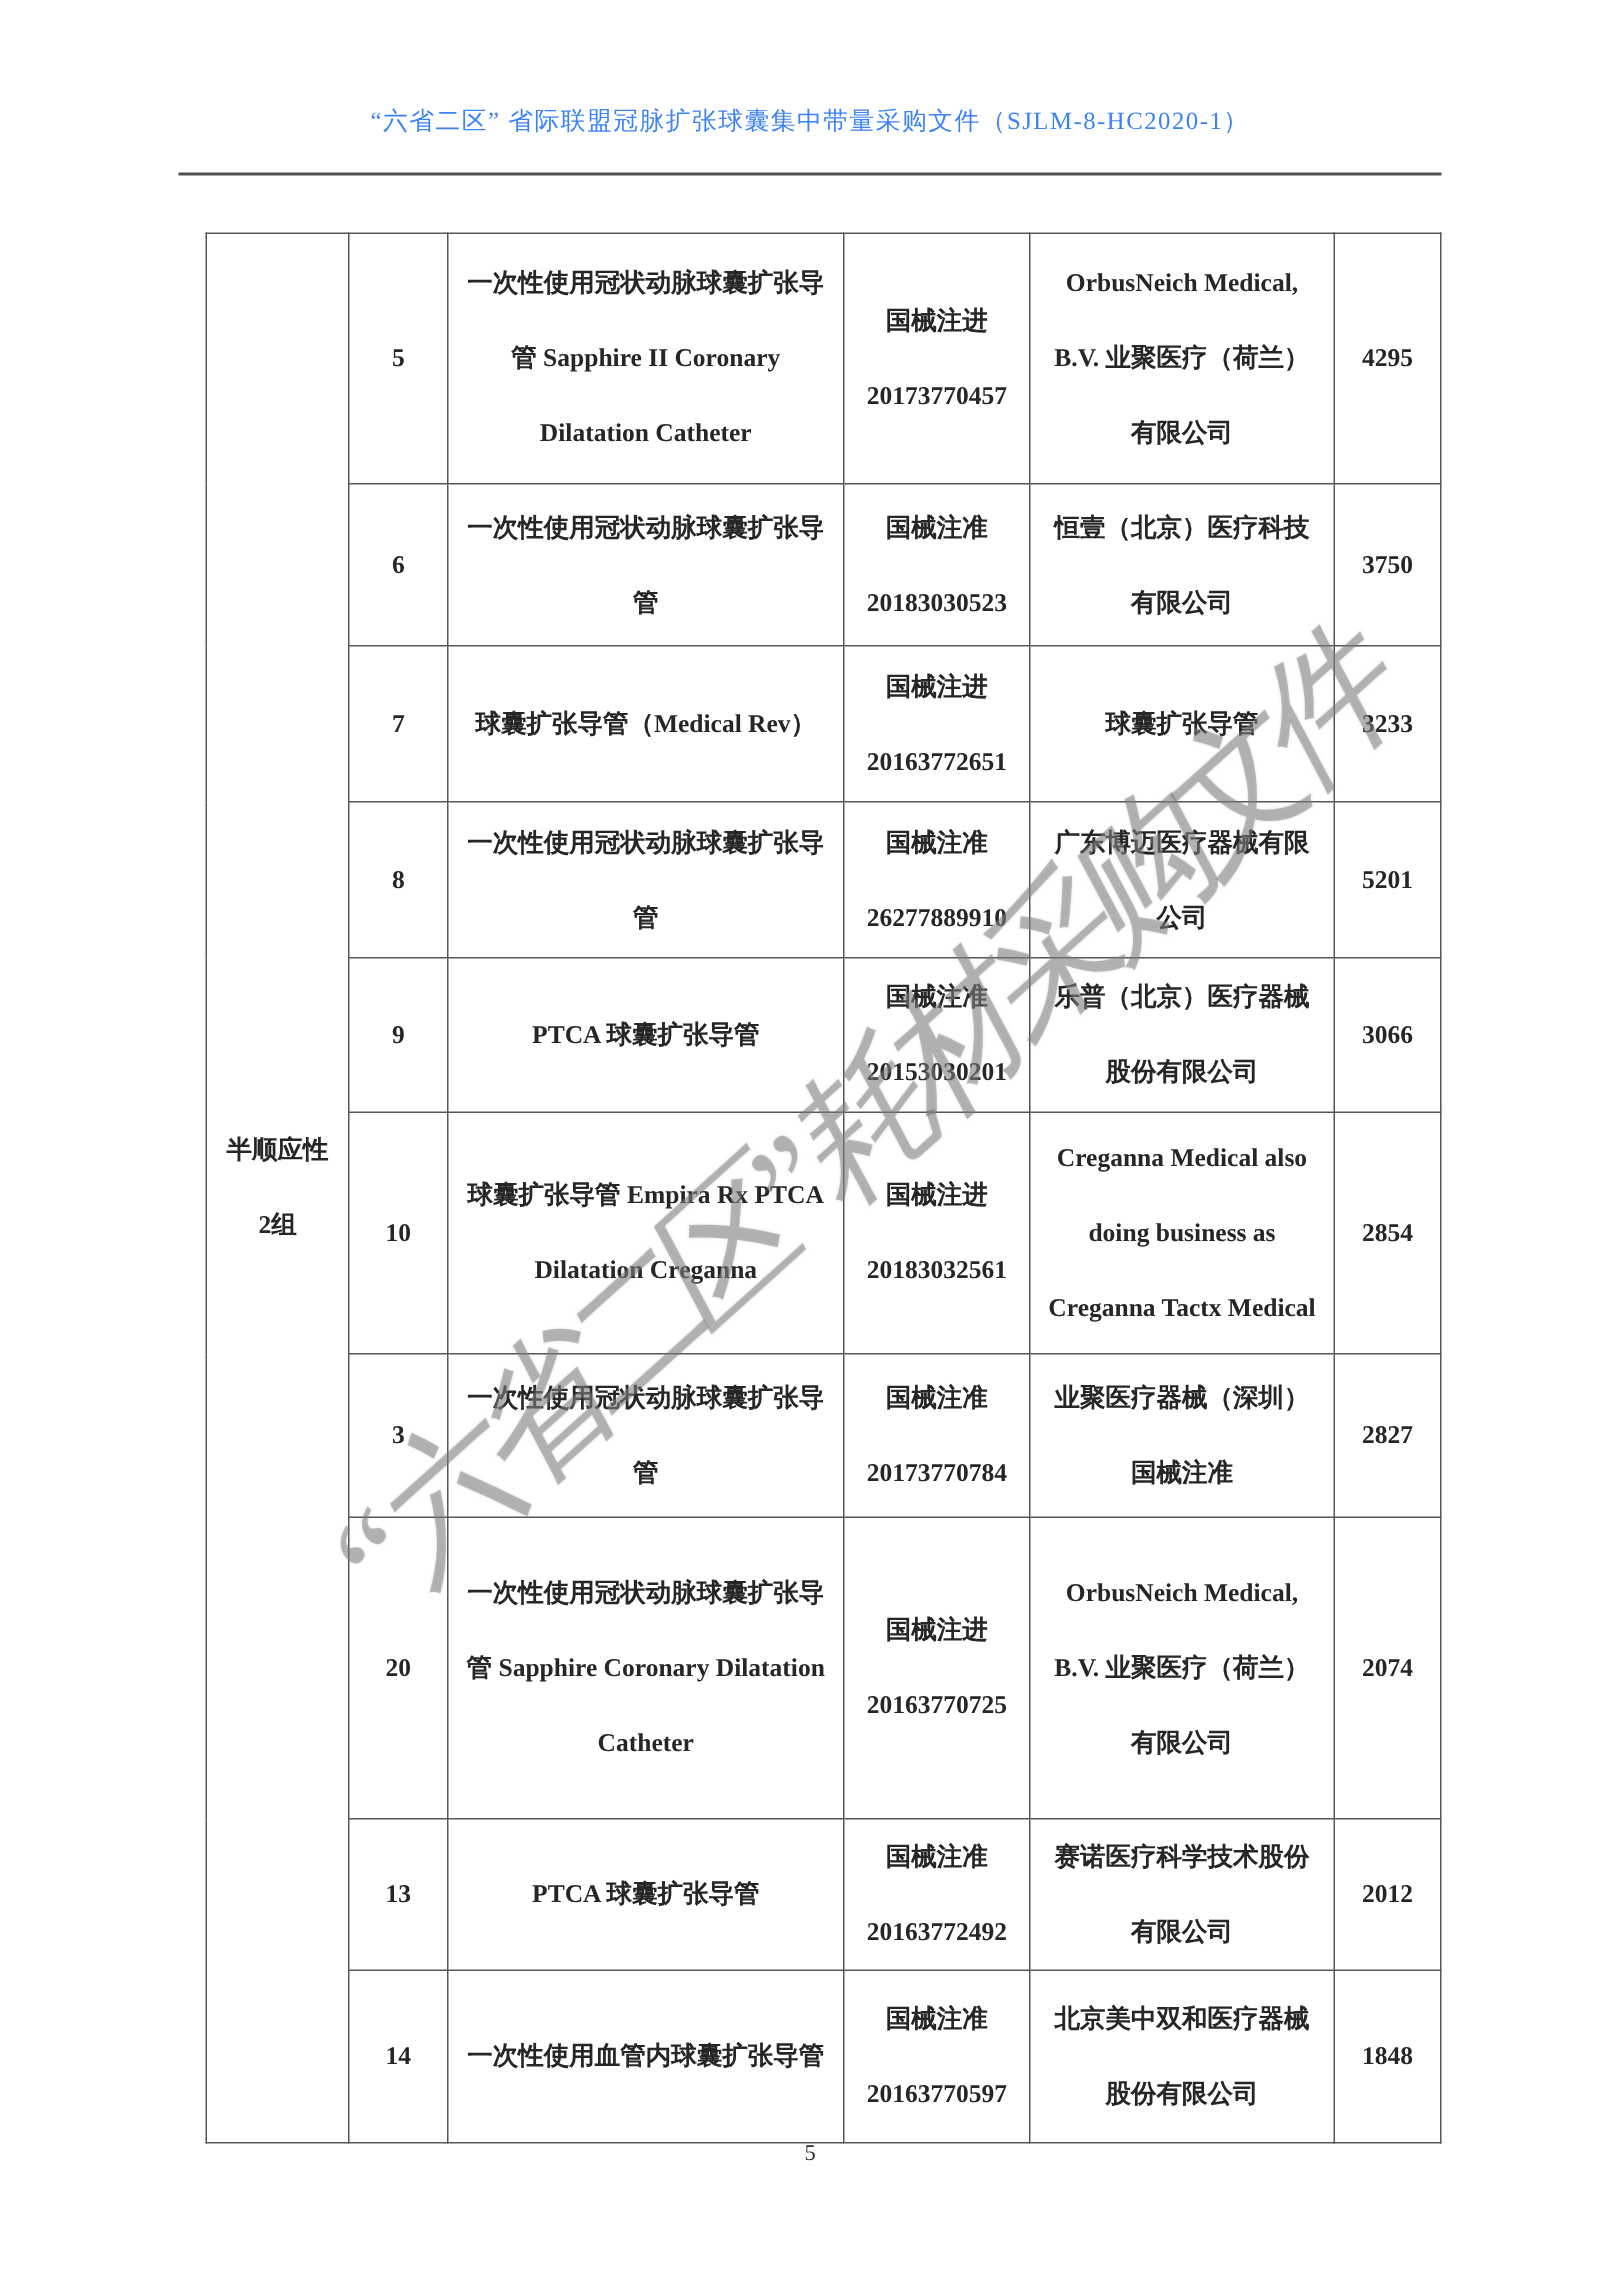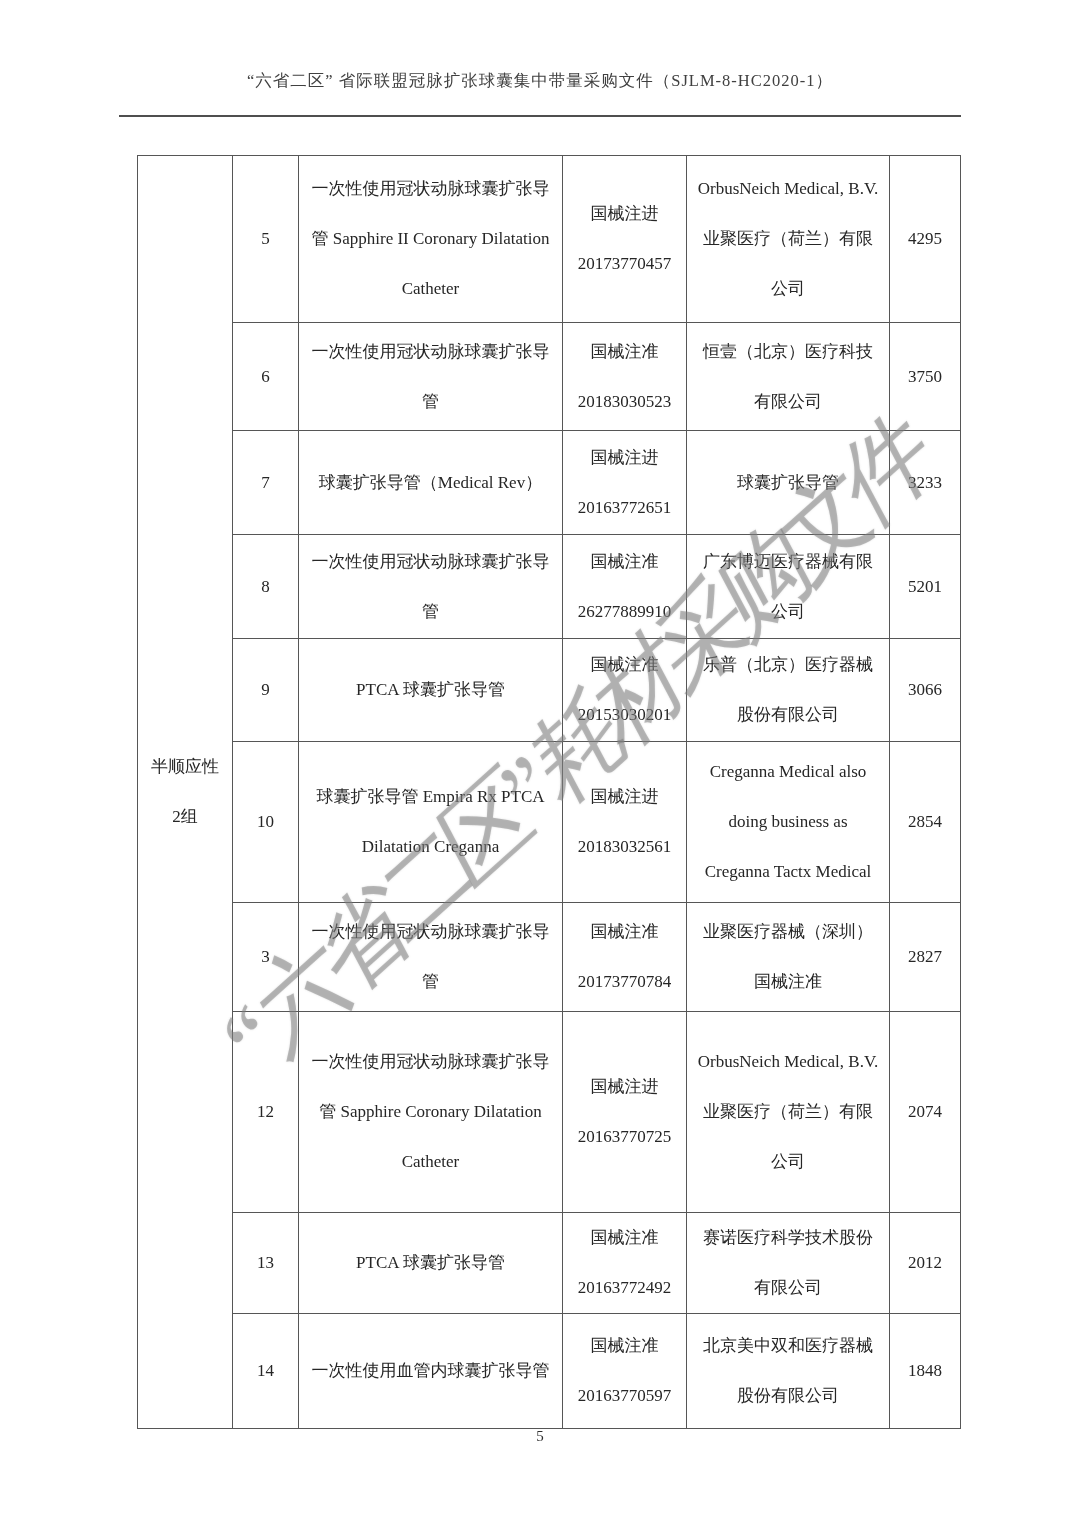--- a/index.html
+++ b/index.html
@@ -16,21 +16,21 @@
     color: #262626;
   }
   .doc-header {
     position: absolute;
     top: 70px;
     left: 0;
     width: 100%;
     text-align: center;
     font-size: 16.5px;
     letter-spacing: 1px;
-    color: #404040;
+    color: #3b82f6;
     white-space: nowrap;
   }
   .header-rule {
     position: absolute;
     top: 115px;
     left: 119px;
     width: 842px;
     height: 2px;
     background: #4f4f4f;
   }
@@ -44,20 +44,21 @@
   }
   table.main-table td {
     border: 1px solid #565656;
     text-align: center;
     vertical-align: middle;
     font-size: 17px;
     line-height: 50px;
     padding: 0 9px;
     color: #262626;
     word-break: break-word;
+    font-weight: bold;
   }
   
   tr.r0  { height: 167px; }
   tr.r1  { height: 108px; }
   tr.r2  { height: 104px; }
   tr.r3  { height: 104px; }
   tr.r4  { height: 103px; }
   tr.r5  { height: 161px; }
   tr.r6  { height: 109px; }
   tr.r7  { height: 201px; }
@@ -176,21 +177,21 @@
       <td>3</td>
       <td>一次性使用冠状动脉球囊扩张导管</td>
       <td>
         <span class="reg-line">国械注准</span>
         <span class="reg-line">20173770784</span>
       </td>
       <td>业聚医疗器械（深圳）国械注准</td>
       <td>2827</td>
     </tr>
     <tr class="r7">
-      <td>12</td>
+      <td>20</td>
       <td>一次性使用冠状动脉球囊扩张导管 Sapphire Coronary Dilatation Catheter</td>
       <td>
         <span class="reg-line">国械注进</span>
         <span class="reg-line">20163770725</span>
       </td>
       <td>OrbusNeich Medical, B.V. 业聚医疗（荷兰）有限公司</td>
       <td>2074</td>
     </tr>
     <tr class="r8">
       <td>13</td>

